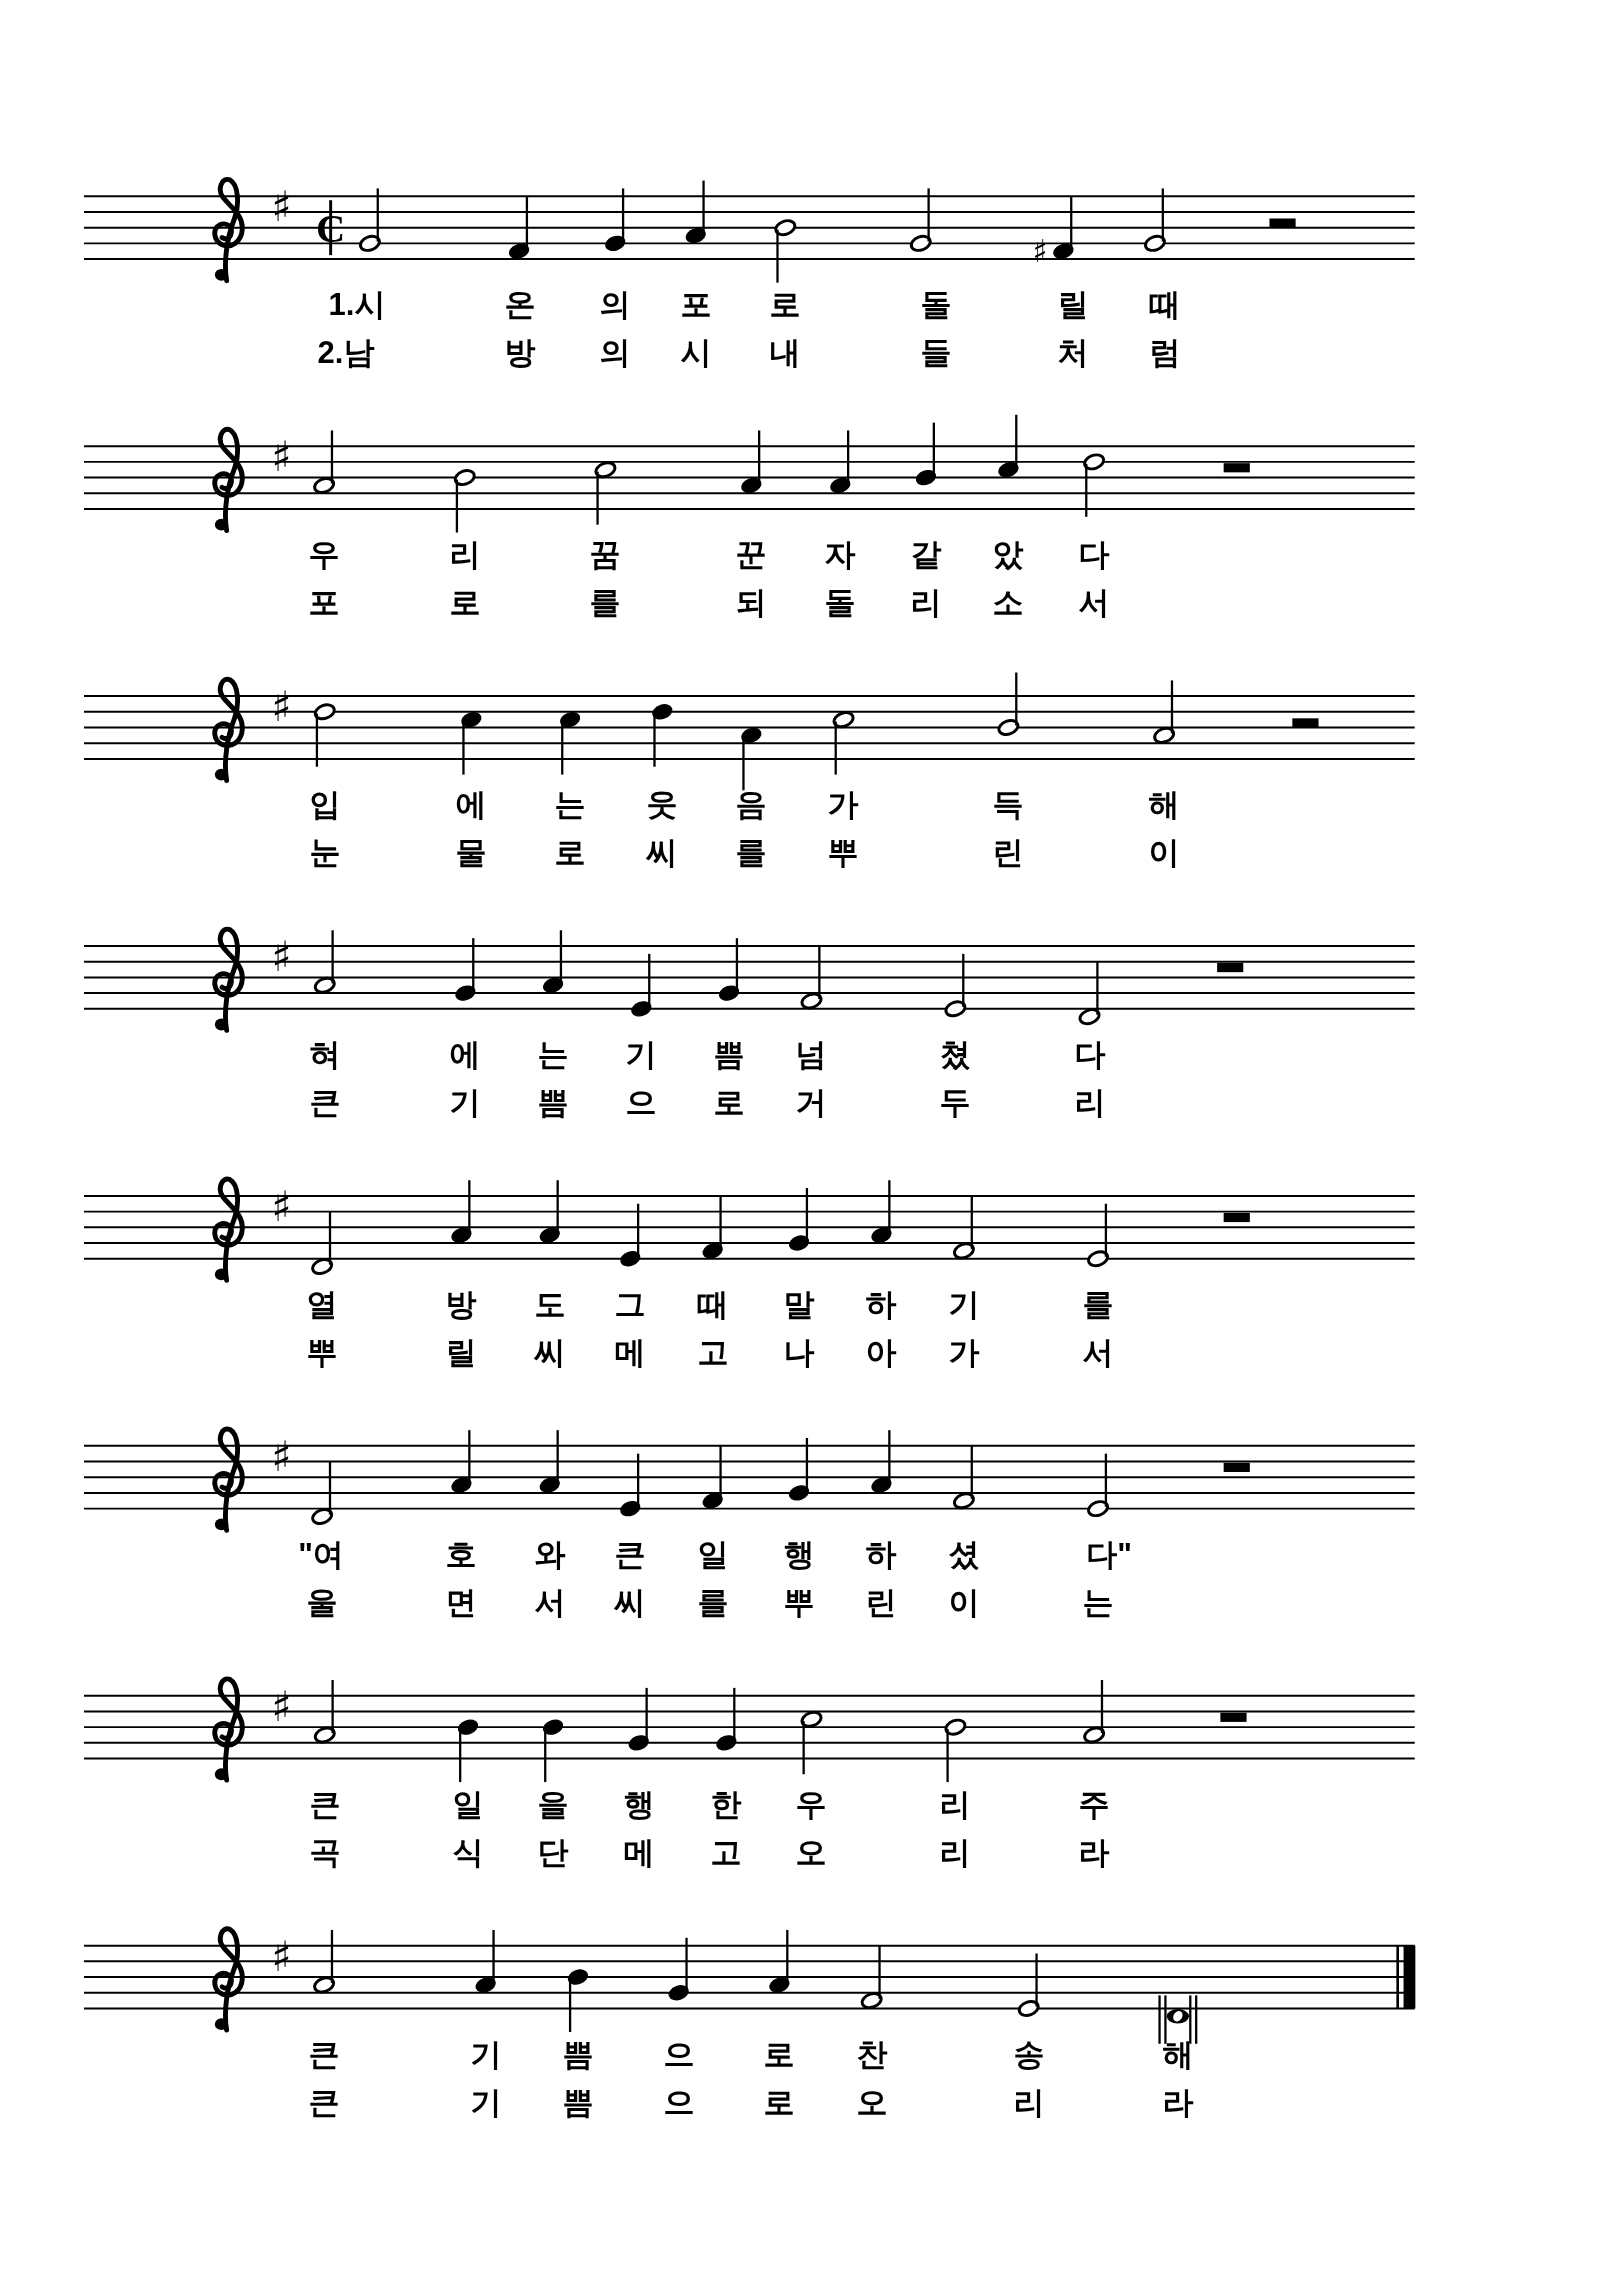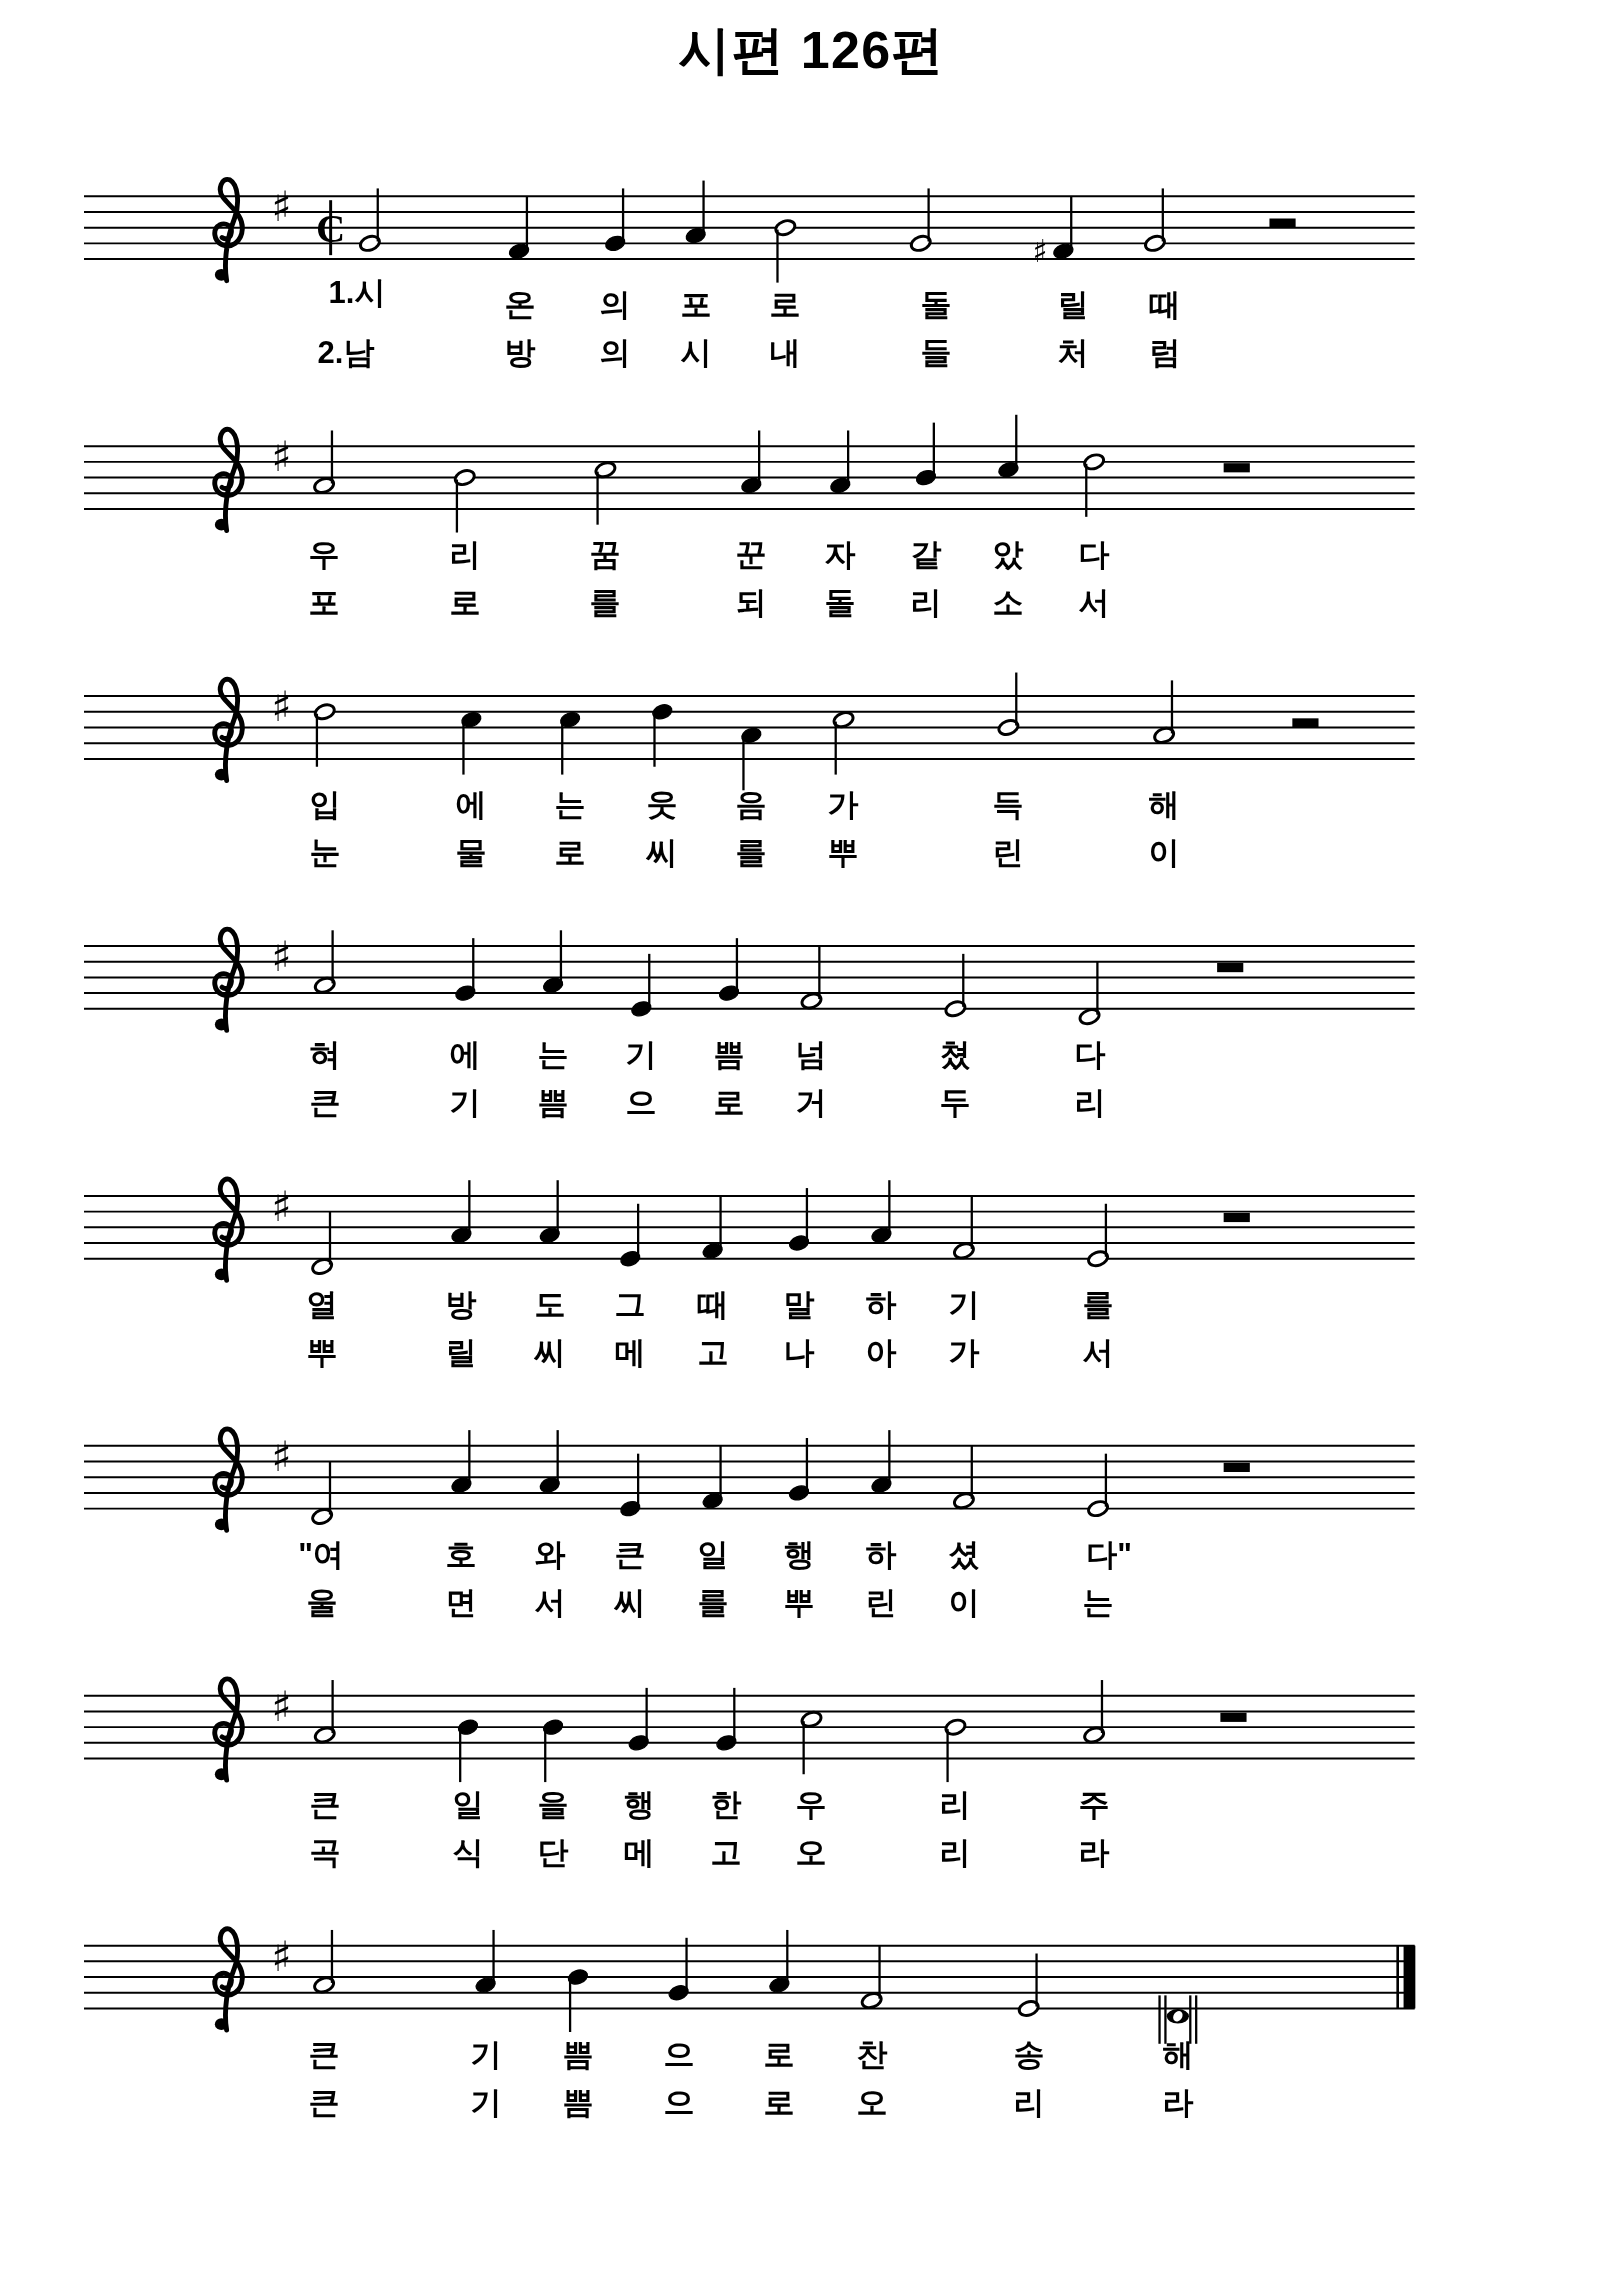--- a/index.html
+++ b/index.html
@@ -28,21 +28,20 @@
     font-weight:700;
     color:#000;
     white-space:nowrap;
     line-height:34px;
   }
 </style>
 </head>
 <body>
 
 <div class="page">
-  <div class="title">시편 126편</div>
   <div id="score"><svg viewBox="0 0 2480 3508" width="1623" height="2295">
         <g>
           <line x1="128" x2="2162" y1="300" y2="300" stroke="#000000" stroke-width="3"></line>
           <line x1="128" x2="2162" y1="324" y2="324" stroke="#000000" stroke-width="3"></line>
           <line x1="128" x2="2162" y1="348" y2="348" stroke="#000000" stroke-width="3"></line>
           <line x1="128" x2="2162" y1="372" y2="372" stroke="#000000" stroke-width="3"></line>
           <line x1="128" x2="2162" y1="396" y2="396" stroke="#000000" stroke-width="3"></line>
           <g transform="translate(345 300)">
             <path d="M 1,129 C -4,100 2,62 13,34 C 21,13 19,-18 6,-25 C -7,-30 -13,-10 -5,1 C 7,17 26,28 25,50 C 24,70 8,80 -6,74 C -19,68 -21,50 -10,44 C 0,39 10,46 8,56 C 7,64 -1,67 -6,63" fill="none" stroke="#000000" stroke-width="7.5" stroke-linecap="round"></path>
             <ellipse cx="-7" cy="120" rx="10" ry="9" fill="#000000"></ellipse>
@@ -276,21 +275,21 @@
           <line x1="1781" x2="1781" y1="3050" y2="3124" stroke="#000000" stroke-width="3.5"></line>
           <line x1="1819" x2="1819" y1="3050" y2="3124" stroke="#000000" stroke-width="3.5"></line>
           <line x1="1828" x2="1828" y1="3050" y2="3124" stroke="#000000" stroke-width="3.5"></line>
           <ellipse cx="1800" cy="3082" rx="17" ry="11" fill="#000000"></ellipse>
           <ellipse cx="1800" cy="3082" rx="8.5" ry="6.5" transform="rotate(-55 1800 3082)" fill="#ffffff"></ellipse>
           <line x1="2136" x2="2136" y1="2974" y2="3070" stroke="#000000" stroke-width="4"></line>
           <rect x="2145" y="2974" width="18" height="96" fill="#000000"></rect>
         </g>
       </svg></div>
   <div id="lyrics">
-      <span class="syl" style="left: 357px; top: 276px;">1.시</span>
+      <span class="syl" style="left: 357px; top: 288px;">1.시</span>
       <span class="syl" style="left: 520px; top: 288px;">온</span>
       <span class="syl" style="left: 615px; top: 288px;">의</span>
       <span class="syl" style="left: 696px; top: 288px;">포</span>
       <span class="syl" style="left: 785px; top: 288px;">로</span>
       <span class="syl" style="left: 936px; top: 288px;">돌</span>
       <span class="syl" style="left: 1073px; top: 288px;">릴</span>
       <span class="syl" style="left: 1165px; top: 288px;">때</span>
       <span class="syl" style="left: 346px; top: 336px;">2.남</span>
       <span class="syl" style="left: 520px; top: 336px;">방</span>
       <span class="syl" style="left: 615px; top: 336px;">의</span>

